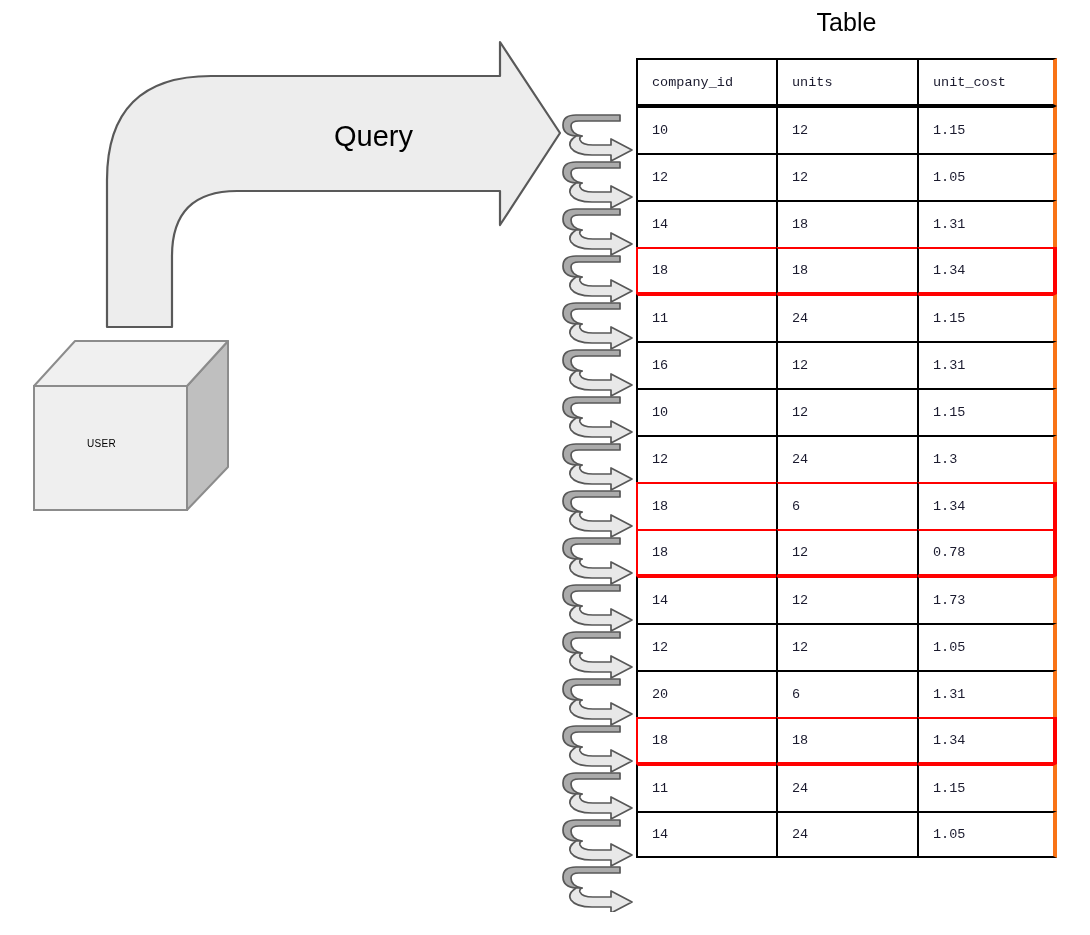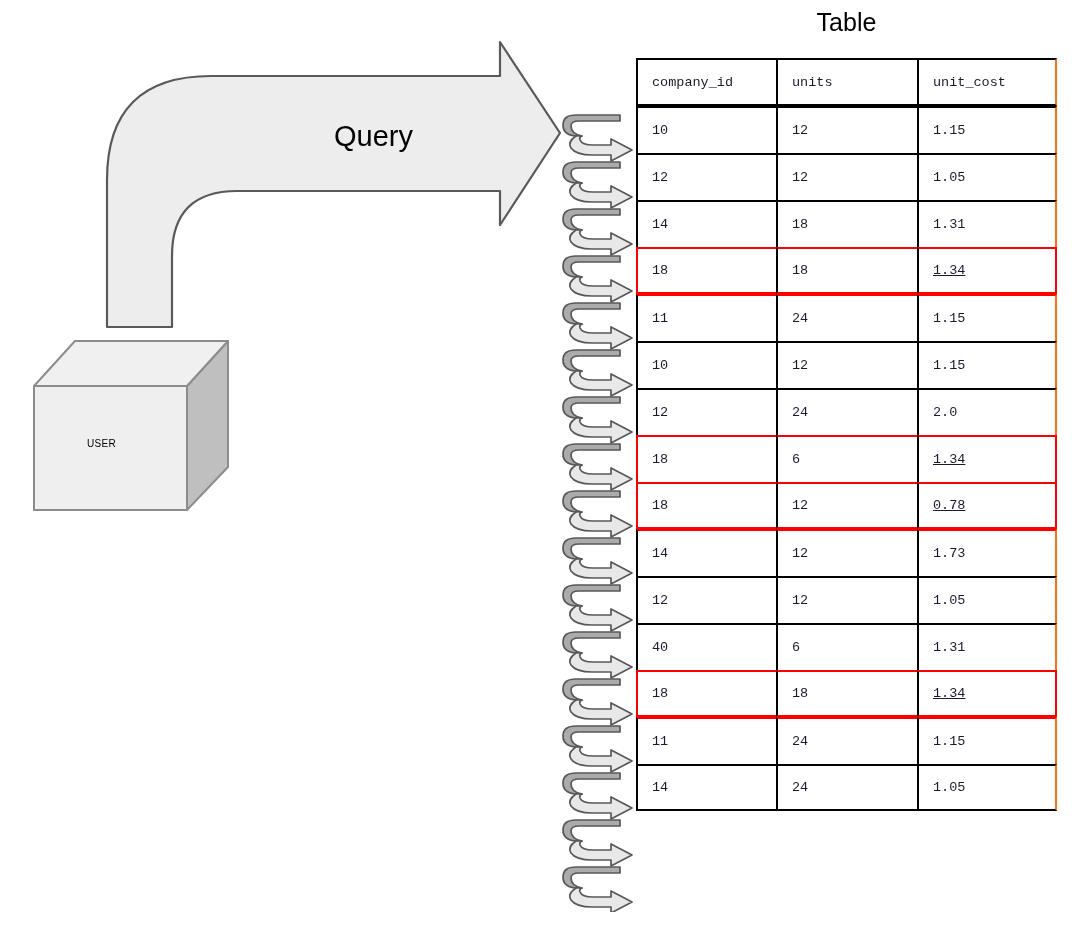--- a/index.html
+++ b/index.html
@@ -83,37 +83,36 @@
     text-align: left;
     font-weight: normal;
     vertical-align: middle;
     border-top: 2px solid #000000;
     border-left: 2px solid #000000;
     border-right: 0;
     border-bottom: 0;
     background: #ffffff;
   }
   #data-table th:last-child, #data-table td:last-child {
-    border-right: 2px solid #f97316;
+    border-right: 4px solid #f97316;
   }
   #data-table tr:last-child th, #data-table tr:last-child td {
     border-bottom: 2px solid #000000;
   }
   #data-table thead th { height: 48px; }
 
   
   #data-table tr.hl > td {
     border-top-color: #ff0000;
   }
   #data-table tr.hl > td:first-child {
     border-left-color: #ff0000;
   }
   #data-table tr.hl > td:last-child {
     border-right-color: #ff0000;
-    text-decoration: underline;
   }
   
   #data-table tr.after-hl > td {
     border-top-color: #ff0000;
   }
   #data-table tr.hl-last > td {
     border-bottom: 2px solid #ff0000;
   }
 </style>
 </head>
@@ -265,28 +264,33 @@
         <td>18</td>
         <td>18</td>
         <td>1.34</td>
       </tr>
       <tr class="after-hl">
         <td>11</td>
         <td>24</td>
         <td>1.15</td>
       </tr>
       <tr>
+        <td>16</td>
+        <td>12</td>
+        <td>1.31</td>
+      </tr>
+      <tr>
         <td>10</td>
         <td>12</td>
         <td>1.15</td>
       </tr>
       <tr>
         <td>12</td>
         <td>24</td>
-        <td>2.0</td>
+        <td>1.3</td>
       </tr>
       <tr class="hl">
         <td>18</td>
         <td>6</td>
         <td>1.34</td>
       </tr>
       <tr class="hl hl-last after-hl">
         <td>18</td>
         <td>12</td>
         <td>0.78</td>
@@ -295,21 +299,21 @@
         <td>14</td>
         <td>12</td>
         <td>1.73</td>
       </tr>
       <tr>
         <td>12</td>
         <td>12</td>
         <td>1.05</td>
       </tr>
       <tr>
-        <td>40</td>
+        <td>20</td>
         <td>6</td>
         <td>1.31</td>
       </tr>
       <tr class="hl hl-last">
         <td>18</td>
         <td>18</td>
         <td>1.34</td>
       </tr>
       <tr class="after-hl">
         <td>11</td>

